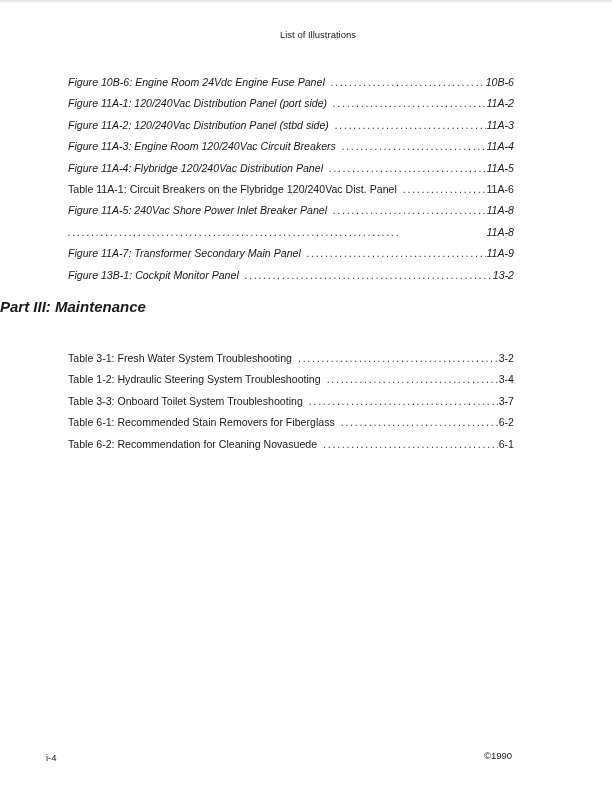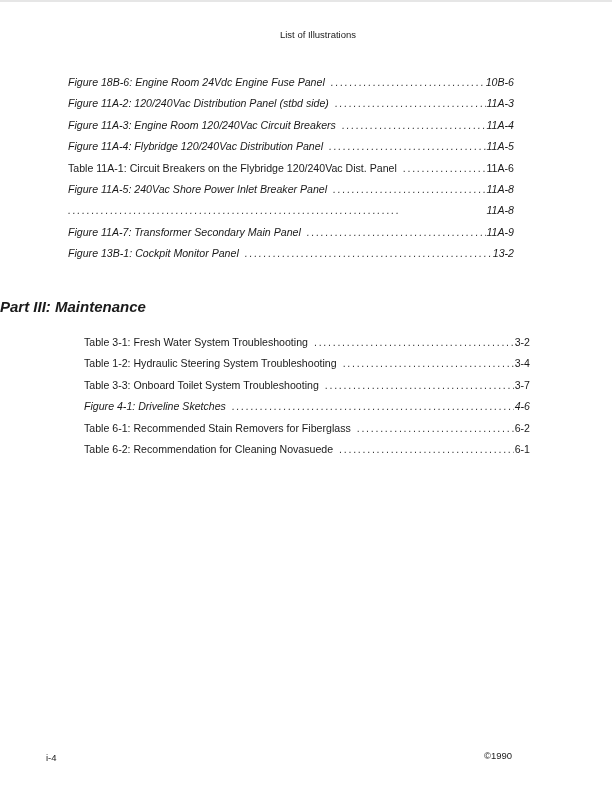--- a/index.html
+++ b/index.html
@@ -23,23 +23,28 @@
   </style>
 </head>
 <body>
 
 <div class="topline"></div>
 
 <div class="header">List of Illustrations</div>
 
 <div class="list" id="list1" style="top:76px;">
     <div class="row fig">
-      <span class="title">Figure 18B-6: Engine Room 24Vdc Engine Fuse Panel</span>
+      <span class="title">Figure 10B-6: Engine Room 24Vdc Engine Fuse Panel</span>
       <span class="leader"></span>
       <span class="page">10B-6</span>
+    </div>
+    <div class="row fig">
+      <span class="title">Figure 11A-1: 120/240Vac Distribution Panel (port side)</span>
+      <span class="leader"></span>
+      <span class="page">11A-2</span>
     </div>
     <div class="row fig">
       <span class="title">Figure 11A-2: 120/240Vac Distribution Panel (stbd side)</span>
       <span class="leader"></span>
       <span class="page">11A-3</span>
     </div>
     <div class="row fig">
       <span class="title">Figure 11A-3: Engine Room 120/240Vac Circuit Breakers</span>
       <span class="leader"></span>
       <span class="page">11A-4</span>
@@ -70,40 +75,35 @@
     </div>
     <div class="row fig">
       <span class="title">Figure 13B-1: Cockpit Monitor Panel</span>
       <span class="leader"></span>
       <span class="page">13-2</span>
     </div>
   </div>
 
 <div class="part-title">Part III: Maintenance</div>
 
-<div class="list" id="list2" style="top:336px;margin-left:16px;">
+<div class="list" id="list2" style="top:352px;">
     <div class="row">
       <span class="title">Table 3-1: Fresh Water System Troubleshooting</span>
       <span class="leader"></span>
       <span class="page">3-2</span>
     </div>
     <div class="row">
       <span class="title">Table 1-2: Hydraulic Steering System Troubleshooting</span>
       <span class="leader"></span>
       <span class="page">3-4</span>
     </div>
     <div class="row">
       <span class="title">Table 3-3: Onboard Toilet System Troubleshooting</span>
       <span class="leader"></span>
       <span class="page">3-7</span>
-    </div>
-    <div class="row fig">
-      <span class="title">Figure 4-1: Driveline Sketches</span>
-      <span class="leader"></span>
-      <span class="page">4-6</span>
     </div>
     <div class="row">
       <span class="title">Table 6-1: Recommended Stain Removers for Fiberglass</span>
       <span class="leader"></span>
       <span class="page">6-2</span>
     </div>
     <div class="row">
       <span class="title">Table 6-2: Recommendation for Cleaning Novasuede</span>
       <span class="leader"></span>
       <span class="page">6-1</span>

